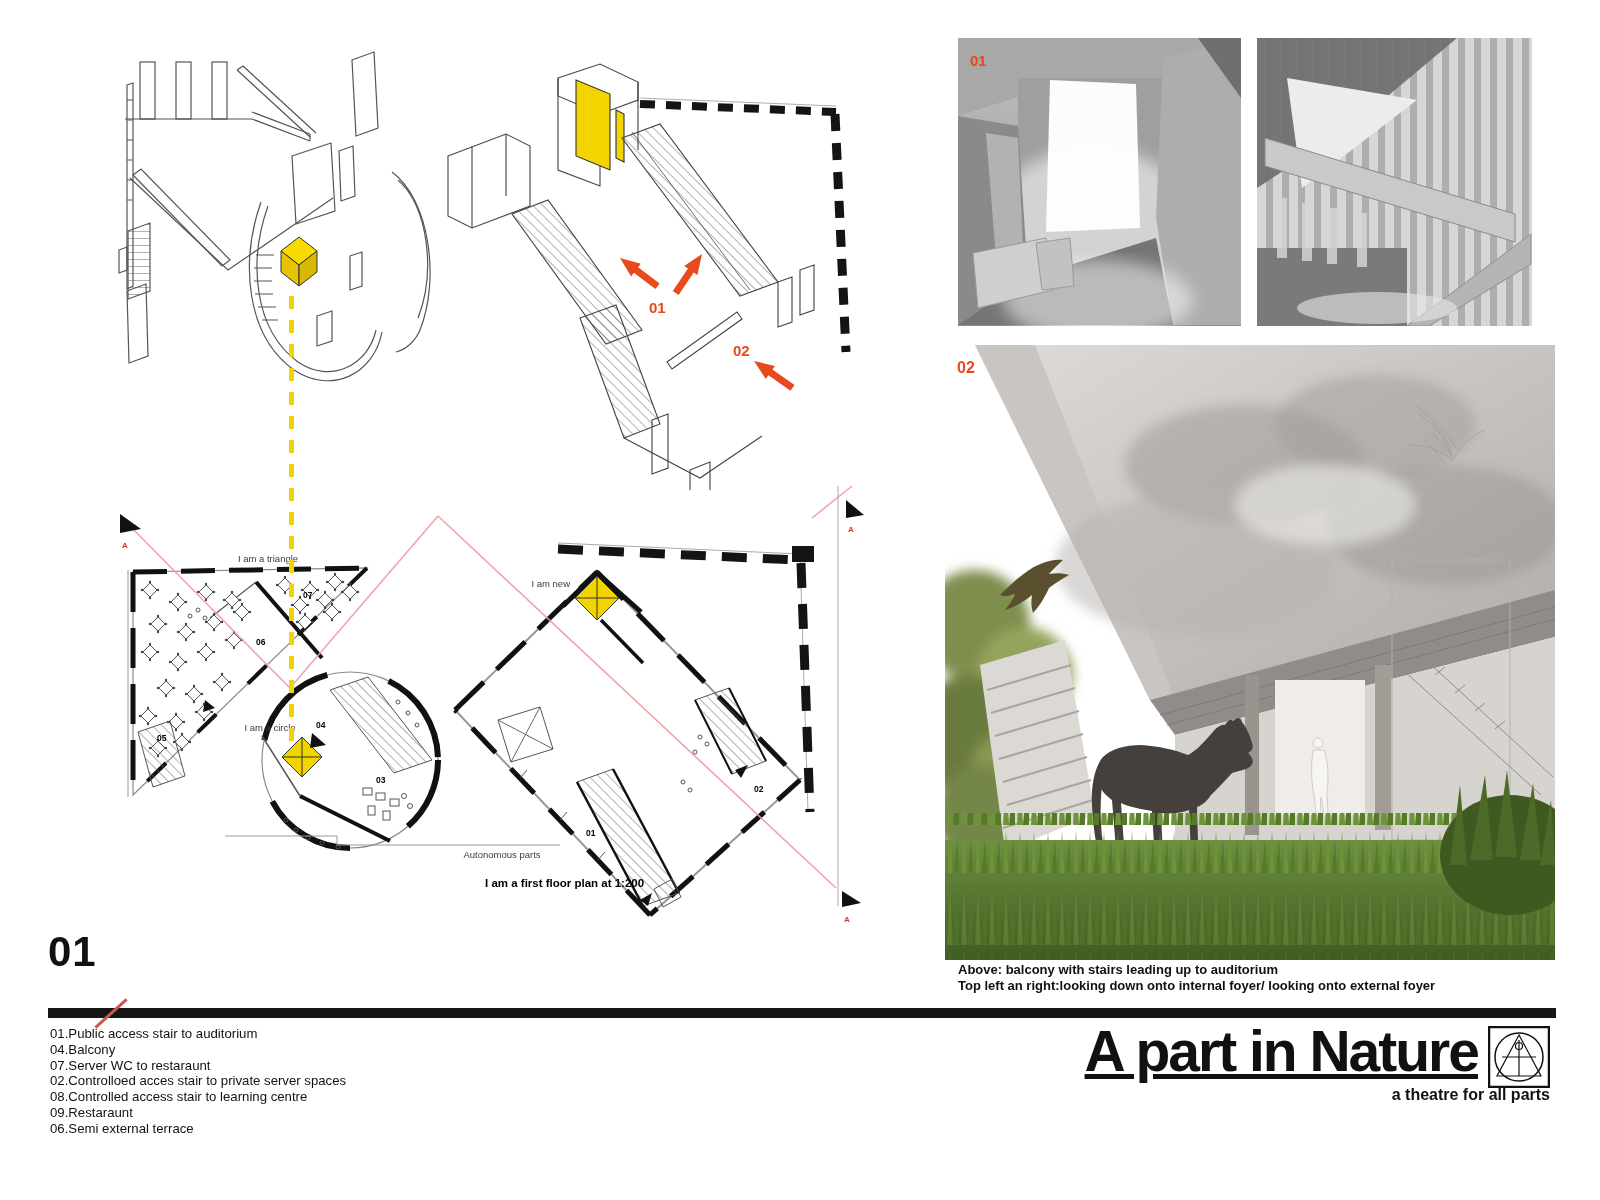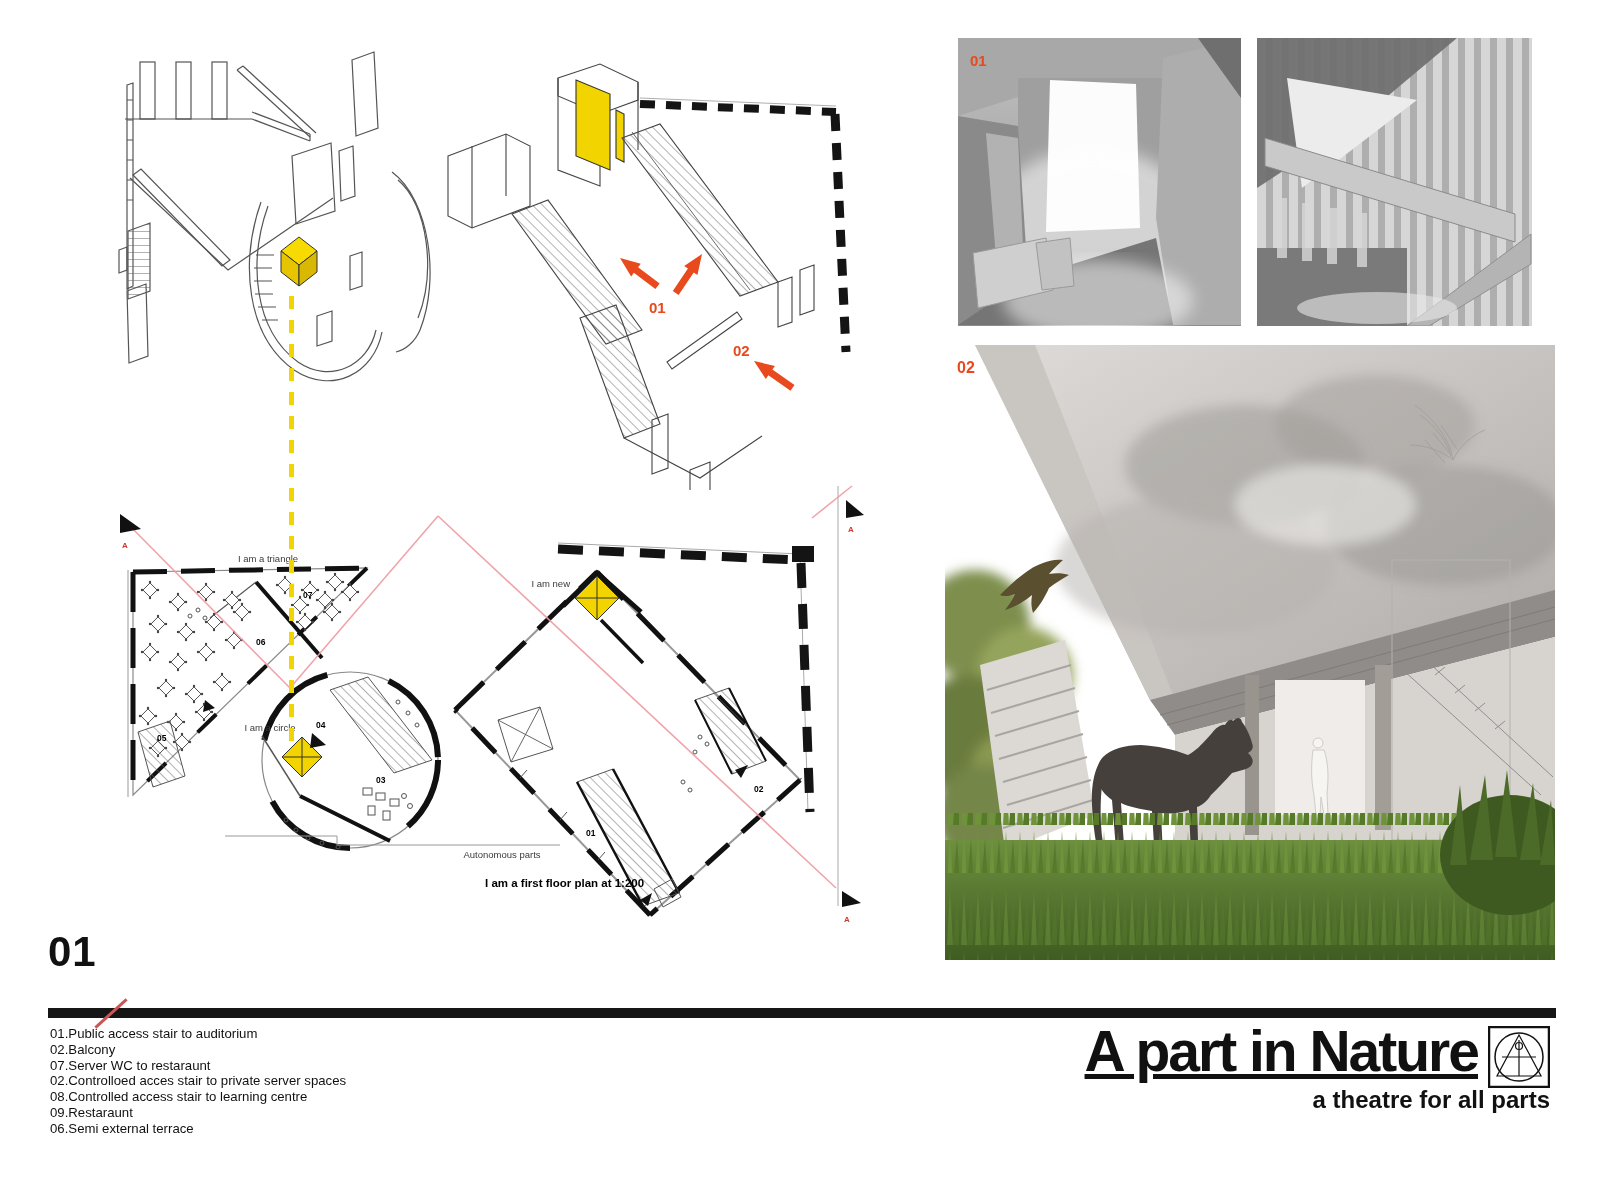--- a/index.html
+++ b/index.html
@@ -11,21 +11,21 @@
      background:repeating-linear-gradient(180deg,#f2d400 0 13px,transparent 13px 24px);}
   .page-number{position:absolute;left:48px;top:928px;font-size:42px;font-weight:bold;letter-spacing:1px;}
   .divider{position:absolute;left:48px;top:1008px;width:1508px;height:10px;background:#161616;}
   .red-stroke{position:absolute;left:90px;top:1012px;width:42px;height:3px;background:#cc5555;
      transform:rotate(-42deg);}
   .legend{position:absolute;left:50px;top:1026px;font-size:13.2px;font-weight:normal;line-height:15.8px;}
   .captions{position:absolute;left:958px;top:962px;font-size:13px;font-weight:bold;line-height:15.5px;}
   .title-row{position:absolute;left:900px;top:1022px;width:650px;display:flex;justify-content:flex-end;
      align-items:flex-start;gap:10px;text-decoration:underline;}
   .big-title{font-size:57px;font-weight:bold;letter-spacing:-2px;line-height:1.05;white-space:nowrap;}
-  .subtitle{position:absolute;left:900px;top:1086px;width:650px;text-align:right;font-size:24px;font-weight:bold;}
+  .subtitle{position:absolute;left:900px;top:1086px;width:650px;text-align:right;font-size:16px;font-weight:bold;}
   .logo{width:62px;height:62px;flex:0 0 auto;margin-top:4px;}
 </style>
 </head>
 <body>
 
 <div class="sheet">
 
   <svg class="abs" style="left:80px;top:25px;" width="390" height="365" viewBox="80 25 390 365">
     <defs>
       <pattern id="treadsH" width="7" height="7" patternUnits="userSpaceOnUse">
@@ -420,28 +420,32 @@
     <rect x="0" y="540" width="610" height="75" fill="url(#blades)" opacity="0.5"></rect>
 
     <g>
       <ellipse cx="565" cy="510" rx="70" ry="60" fill="#3f5a20"></ellipse>
       <path d="M505,520 L515,440 L522,520 M525,515 L540,430 L548,515 M550,512 L562,425 L572,512
                M575,515 L588,438 L596,515 M595,520 L606,455 L610,520" fill="#4c6b28"></path>
     </g>
     <text x="12" y="28" font-size="16" font-weight="bold" fill="#e8491d">02</text>
   </svg>
 
+  <div class="captions">
+    <div>Above: balcony with stairs leading up to auditorium</div>
+    <div>Top left an right:looking down onto internal foyer/ looking onto external foyer</div>
+  </div>
 
   <div class="page-number">01</div>
   <div class="divider"></div>
   <div class="red-stroke"></div>
 
   <div class="legend">
     <div>01.Public access stair to auditorium</div>
-    <div>02.Balcony</div>
+    <div>04.Balcony</div>
     <div>07.Server WC to restaraunt</div>
     <div>02.Controlloed acces stair to private server spaces</div>
     <div>08.Controlled access stair to learning centre</div>
     <div>09.Restaraunt</div>
     <div>06.Semi external terrace</div>
   </div>
 
   <div class="title-row">
     <div class="big-title">A part in Nature</div>
     <svg class="logo" viewBox="0 0 62 62">

